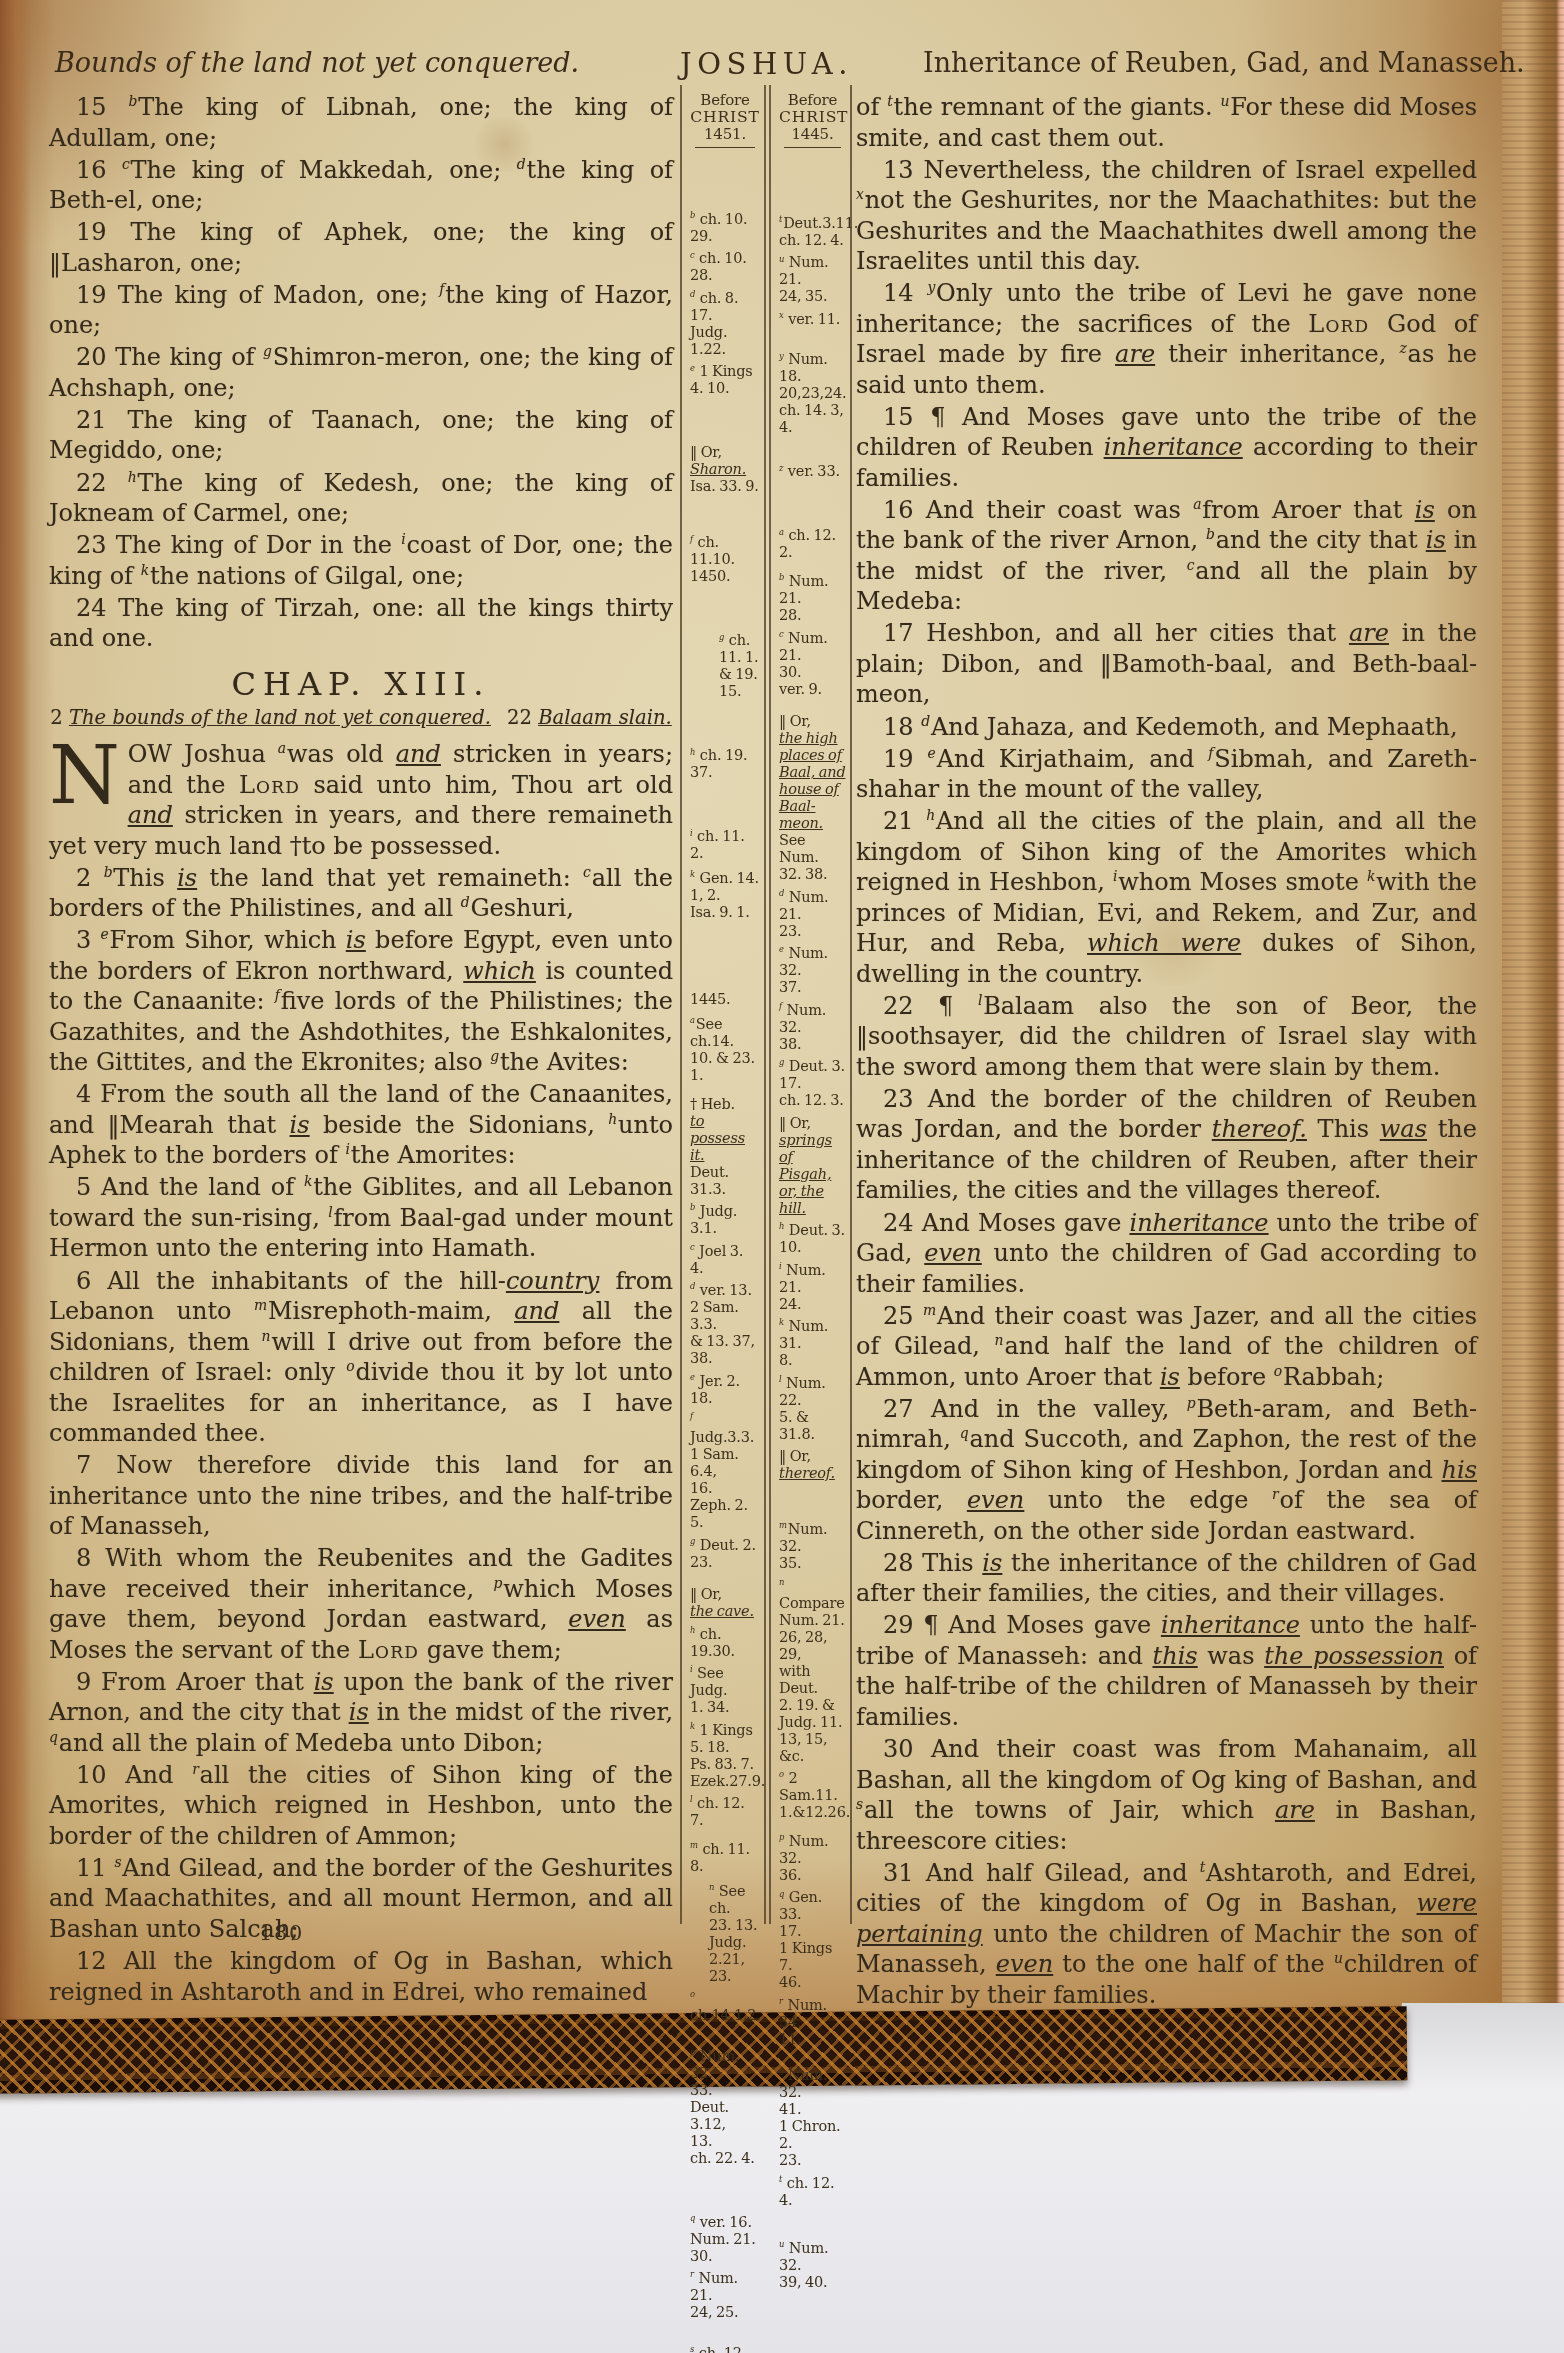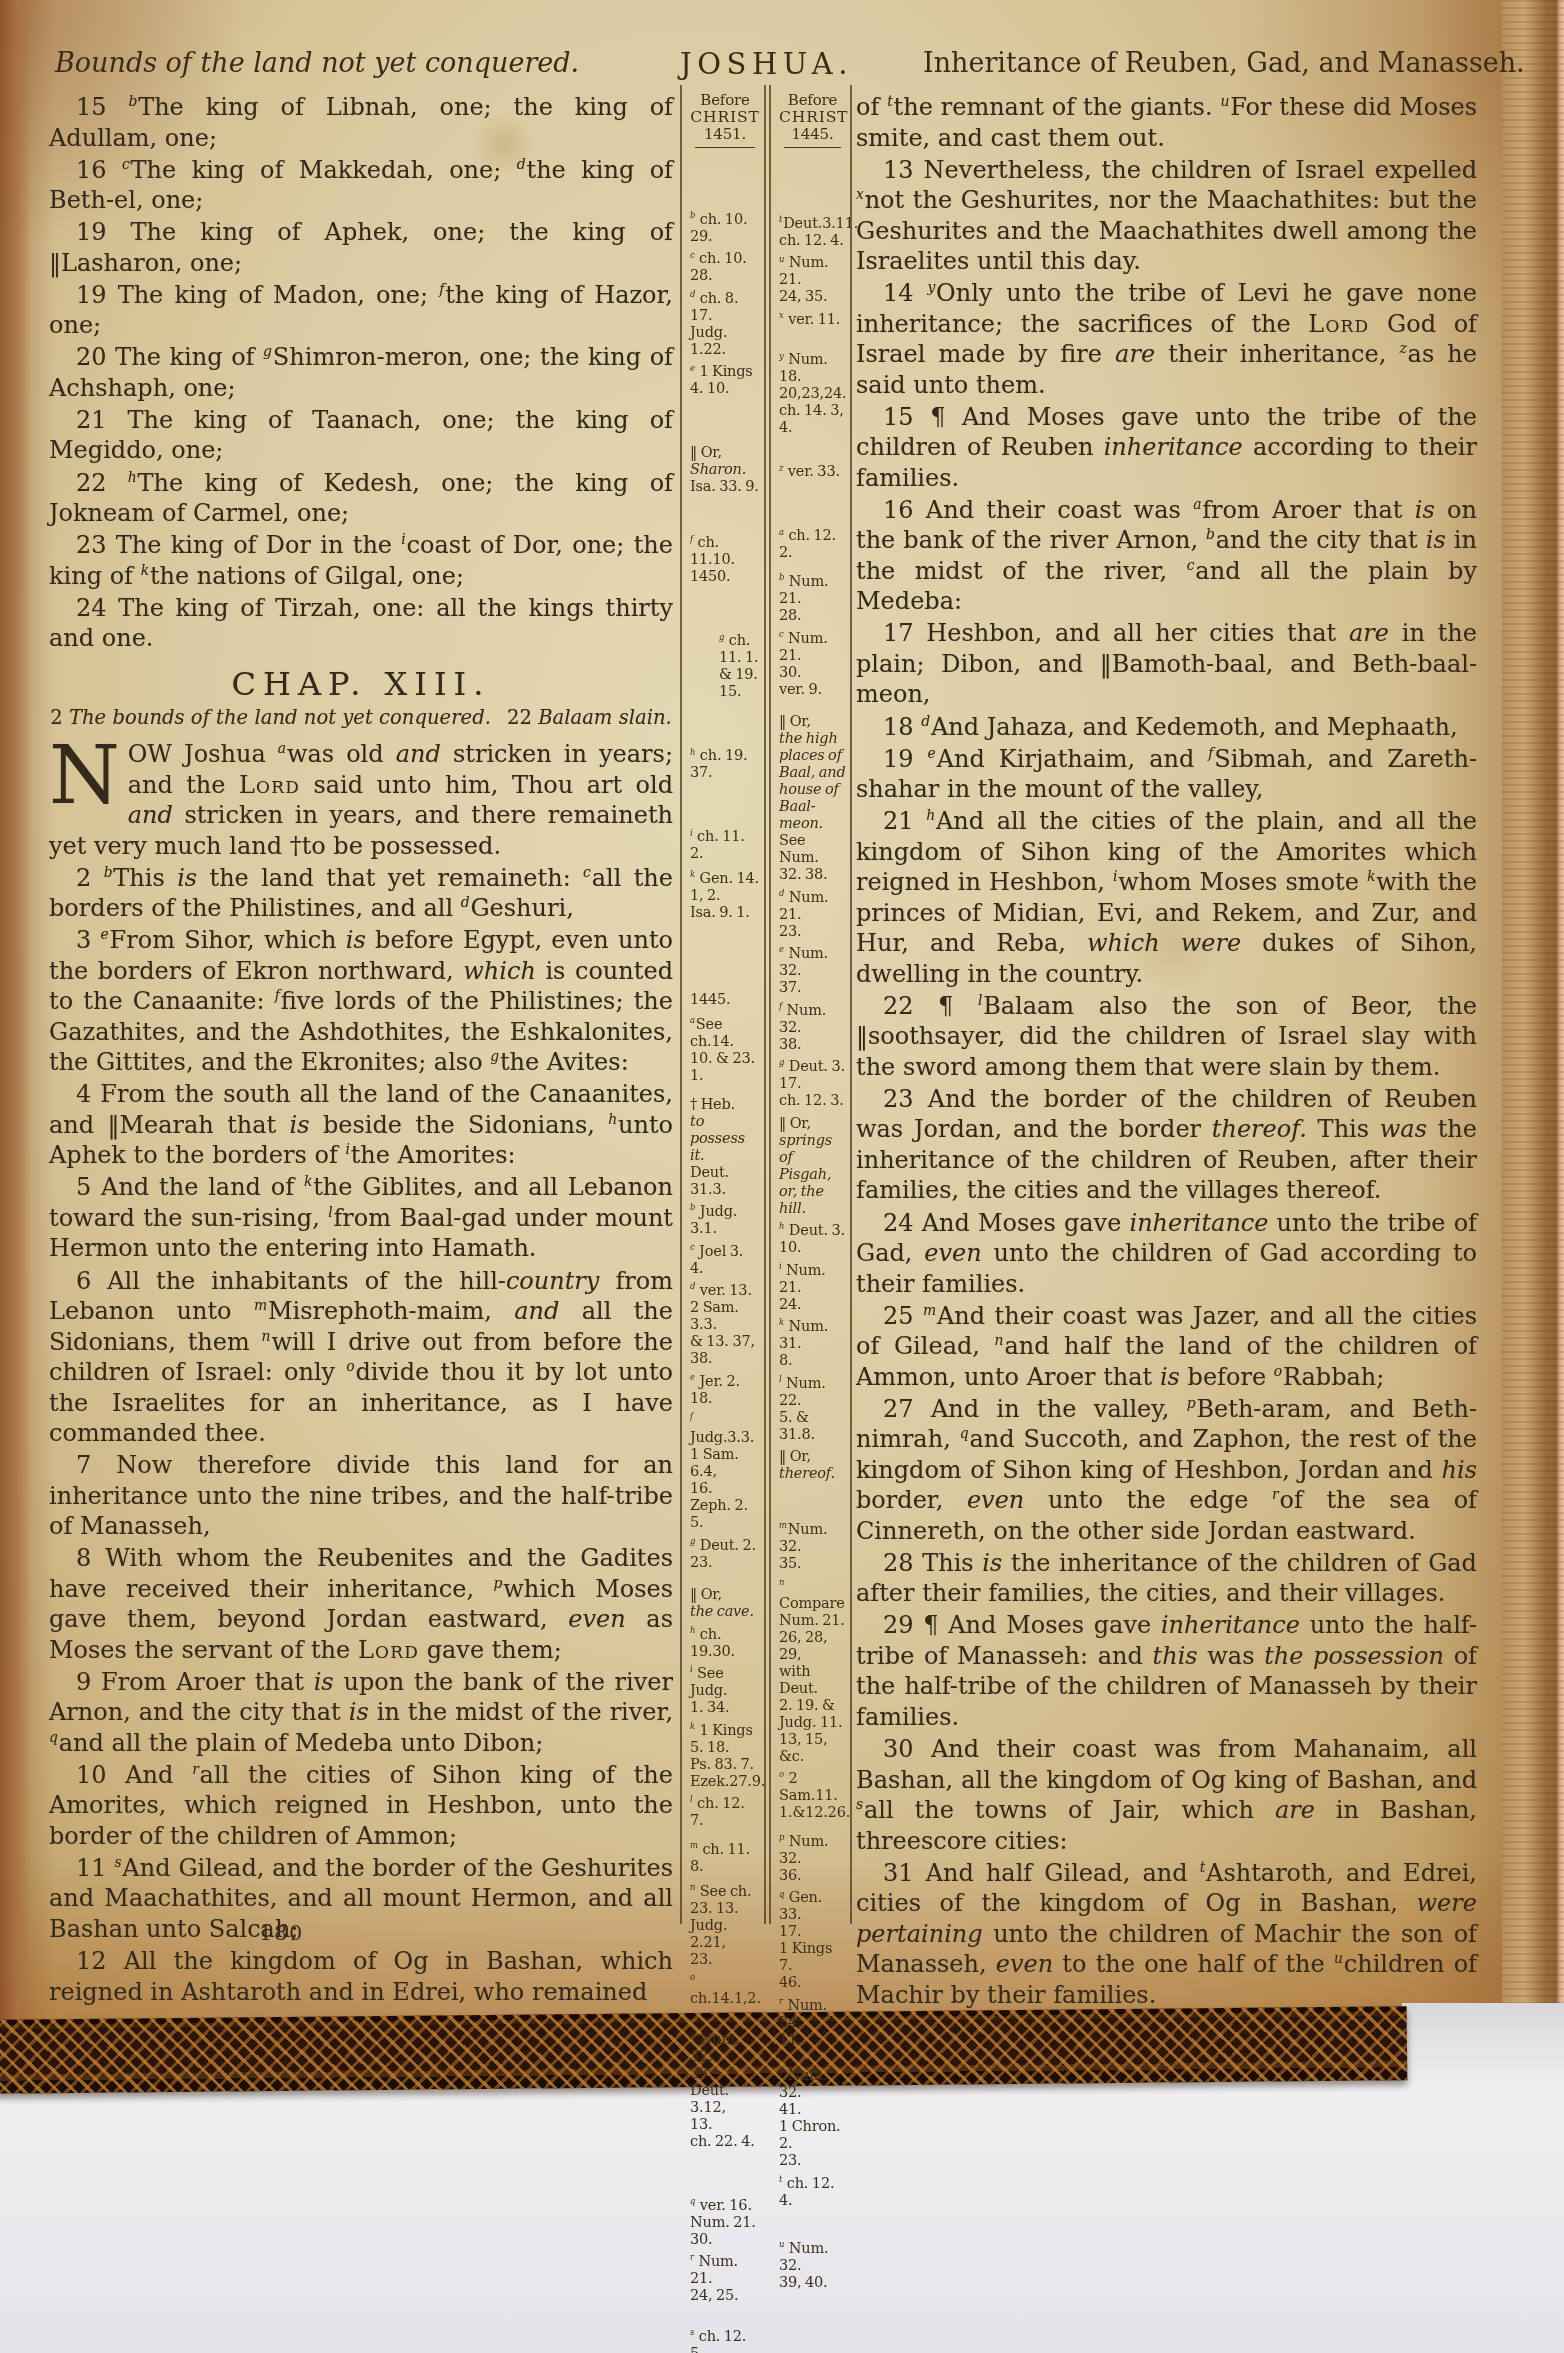--- a/index.html
+++ b/index.html
@@ -36,21 +36,21 @@
   
   .col{position:absolute;top:92px;text-align:justify;font-size:24px;line-height:30.5px;color:#342a1b;z-index:6;
        text-shadow:0 0 0.8px rgba(70,50,25,.25);}
   #col-left{left:49px;width:624px;}
   #col-right{left:856px;width:621px;}
   .verse{margin:0 0 1.6px 0;text-indent:27px;}
   .verse.noind{text-indent:0;}
   .dropcap{float:left;font-size:81px;line-height:63px;padding:4.7px 7.8px 0 0;}
   sup.mk{font-style:italic;font-size:.58em;line-height:0;letter-spacing:0;margin-right:0.8px;}
   .sc{font-variant:small-caps;letter-spacing:1.2px;}
-  em{font-style:italic;}
+  em{font-style:italic;text-decoration:underline;}
   .chap-head{font-weight:400;text-align:center;text-indent:0;font-size:32px;letter-spacing:7px;margin:15.6px 0 6.3px 0;}
   .chap-sum{text-align:center;text-indent:0;font-size:19.6px;line-height:23.5px;margin:0 0 9.4px 0;}
 
   
   .refcol{position:absolute;top:92px;z-index:6;color:#3c301c;font-size:14.5px;line-height:17px;
           letter-spacing:-0.2px;word-spacing:-0.8px;}
   #ref1{left:690px;width:70px;}
   #ref2{left:779px;width:67px;}
   .refhead{text-align:center;font-size:15px;line-height:17px;}
   .refhead .bc2{font-size:15.6px;letter-spacing:0.8px;}
@@ -157,21 +157,21 @@
         <div class="refentry"><sup class="mk">d</sup> ver. 13.<br>2 Sam. 3.3.<br>&amp; 13. 37,<br>38.</div>
         <div class="refentry"><sup class="mk">e</sup> Jer. 2. 18.</div>
         <div class="refentry"><sup class="mk">f</sup> Judg.3.3.<br>1 Sam. 6.4,<br>16.<br>Zeph. 2. 5.</div>
         <div class="refentry"><sup class="mk">g</sup> Deut. 2.<br>23.</div>
         <div class="refentry" style="margin-top: 15.6px;">‖ Or,<br><em>the cave.</em></div>
         <div class="refentry"><sup class="mk">h</sup> ch. 19.30.</div>
         <div class="refentry"><sup class="mk">i</sup> See Judg.<br>1. 34.</div>
         <div class="refentry"><sup class="mk">k</sup> 1 Kings<br>5. 18.<br>Ps. 83. 7.<br>Ezek.27.9.</div>
         <div class="refentry"><sup class="mk">l</sup> ch. 12. 7.</div>
         <div class="refentry" style="margin-top: 11.7px;"><sup class="mk">m</sup> ch. 11. 8.</div>
-        <div class="refentry" style="margin-top: 7.8px;"><sup class="mk">n</sup> See ch.<br>23. 13.<br>Judg. 2.21,<br>23.</div>
+        <div class="refentry" style="margin-top: 7.8px; margin-left: 19px;"><sup class="mk">n</sup> See ch.<br>23. 13.<br>Judg. 2.21,<br>23.</div>
         <div class="refentry"><sup class="mk">o</sup> ch.14.1,2.</div>
         <div class="refentry" style="margin-top: 23.5px;"><sup class="mk">p</sup> Num. 32.<br>33.<br>Deut. 3.12,<br>13.<br>ch. 22. 4.</div>
         <div class="refentry" style="margin-top: 47px;"><sup class="mk">q</sup> ver. 16.<br>Num. 21.<br>30.</div>
         <div class="refentry"><sup class="mk">r</sup> Num. 21.<br>24, 25.</div>
         <div class="refentry" style="margin-top: 23.5px;"><sup class="mk">s</sup> ch. 12. 5.</div>
       </div>
   </div>
 
   <div class="refcol" id="ref2">
     <div class="refhead">

